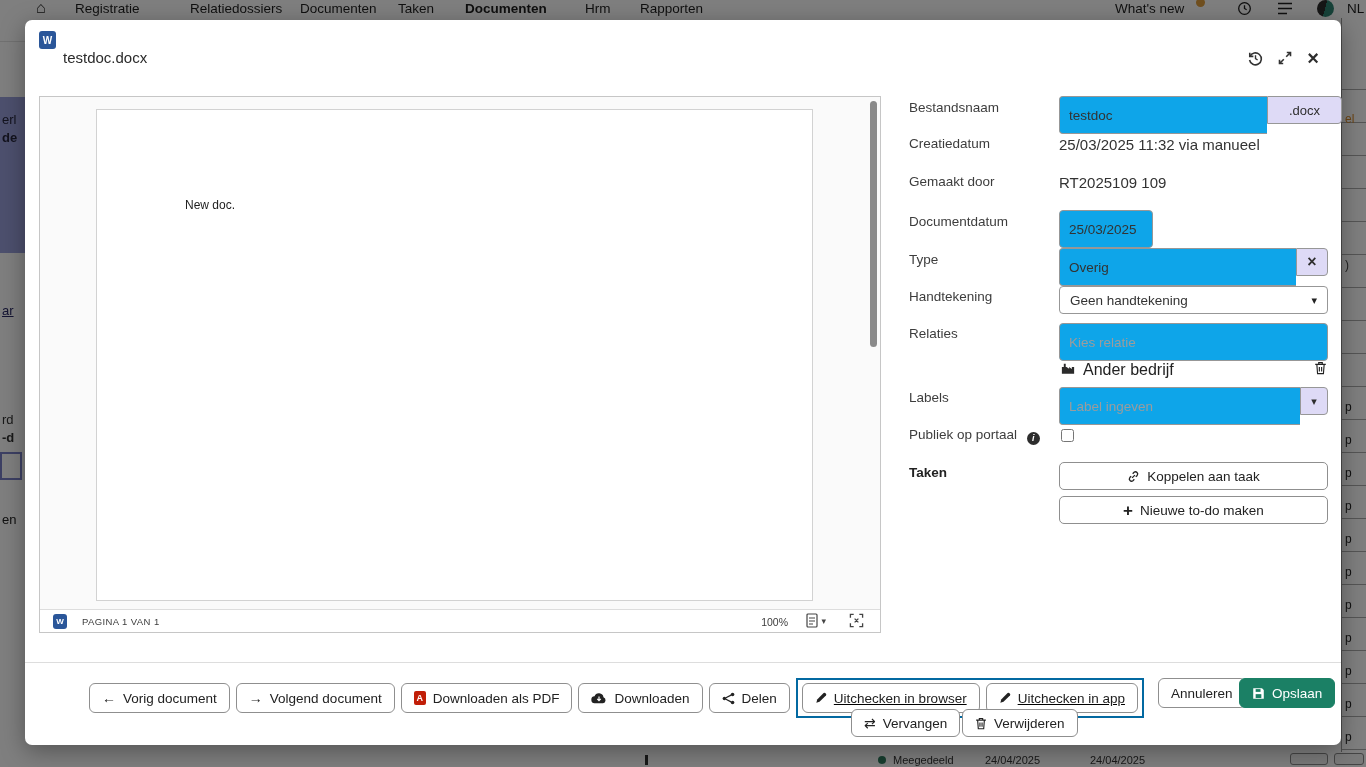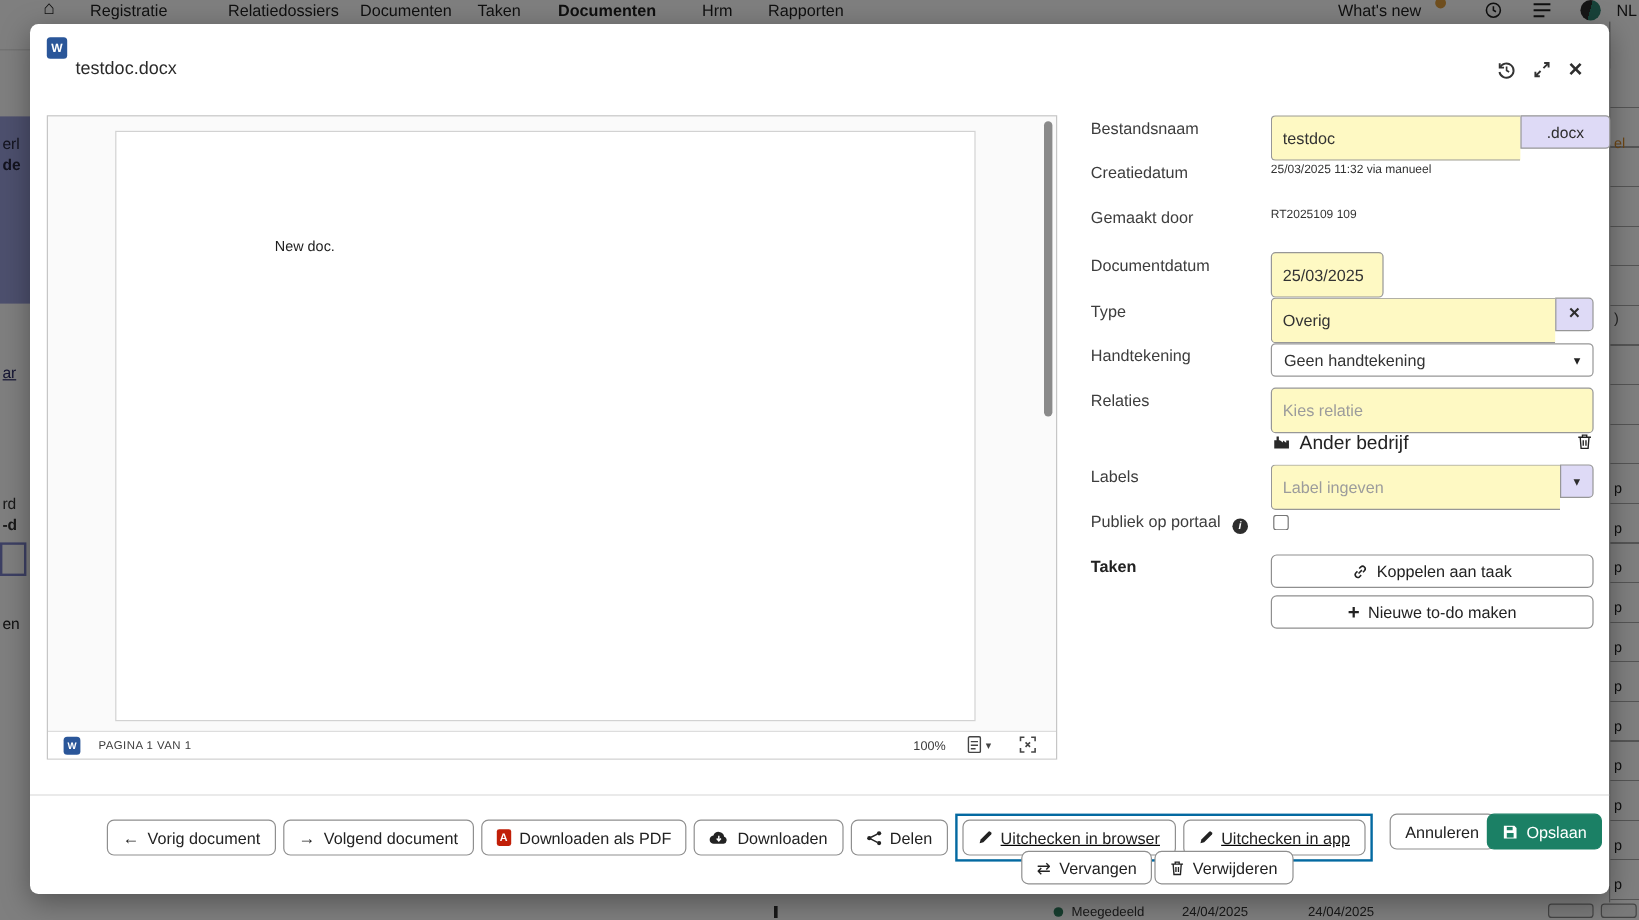--- a/index.html
+++ b/index.html
@@ -36,35 +36,35 @@
   .file-badge { display:inline-flex; align-items:center; justify-content:center;
     background:#2a5699; color:#fff; font-weight:700; border-radius:3px; }
   #title-badge { position:absolute; left:14px; top:11px; width:17px; height:18px; font-size:10px; }
   .hdr-ico { position:absolute; top:28px; width:20px; height:20px; display:flex; align-items:center; justify-content:center; cursor:pointer; }
 
   
   #preview { position:absolute; left:14px; top:76px; width:842px; height:537px;
     border:1px solid #c6c6c6; background:#fafafa; }
   #doc-page { position:absolute; left:56px; top:12px; width:717px; height:492px;
     background:#fff; border:1px solid #d2d2d2; }
-  #doc-text { position:absolute; left:88px; top:88px; font-size:12px; color:#1d1d1d;margin-left:44px; }
+  #doc-text { position:absolute; left:88px; top:88px; font-size:12px; color:#1d1d1d; }
   #pv-scroll { position:absolute; left:830px; top:4px; width:7px; height:246px; border-radius:4px; background:#8a8a8a; }
   #pv-status { position:absolute; left:0; bottom:0; width:100%; height:23px;
     background:#fff; border-top:1px solid #ddd; }
   #pv-status .file-badge { position:absolute; left:13px; top:4px; width:14px; height:15px; font-size:8px; }
   #pv-pages { position:absolute; left:42px; top:6px; font-size:9.5px; letter-spacing:.4px; color:#3c3c3c; }
   #pv-zoom { position:absolute; right:92px; top:6px; font-size:10.5px; color:#3c3c3c; }
   .pv-ico { position:absolute; top:3px; cursor:pointer; display:flex; align-items:center; }
 
   
   .f-label { position:absolute; left:884px; font-size:13.5px; color:#3d3d3d; white-space:nowrap; }
-  .f-static { position:absolute; left:1034px; font-size:10px; color:#333; white-space:nowrap; }
+  .f-static { position:absolute; left:1034px; font-size:15px; color:#333; white-space:nowrap; }
   .f-ctl { position:absolute; left:1034px; }
   .inp { height:16px; border:1px solid #979797; border-radius:4px; font-size:13.5px;
-    color:#333; padding:18px 9px; outline:none; font-family:"Liberation Sans",sans-serif; background:#fef9c3; }
+    color:#333; padding:18px 9px; outline:none; font-family:"Liberation Sans",sans-serif; background:#0ea5e9; }
   .inp::placeholder { color:#9c9c9c; }
   .group { display:flex; }
   .group .inp { border-radius:4px 0 0 4px; border-right:none; }
   .addon { height:28px; background:#dedaf6; border:1px solid #979797; border-radius:0 4px 4px 0;
     display:flex; align-items:center; justify-content:center; font-size:13px; color:#2e2e2e; }
   .sel { width:269px; height:28px; border:1px solid #979797; border-radius:4px; background:#fff;
     font-size:13.5px; color:#333; display:flex; align-items:center; padding:0 10px; cursor:pointer; }
   .sel .caret { margin-left:auto; font-size:11px; color:#222; }
   .task-btn { width:269px; height:28px; border:1px solid #8f8f8f; border-radius:5px; background:#fff;
     font-size:13.5px; color:#222; display:flex; align-items:center; justify-content:center; gap:7px; cursor:pointer; }

